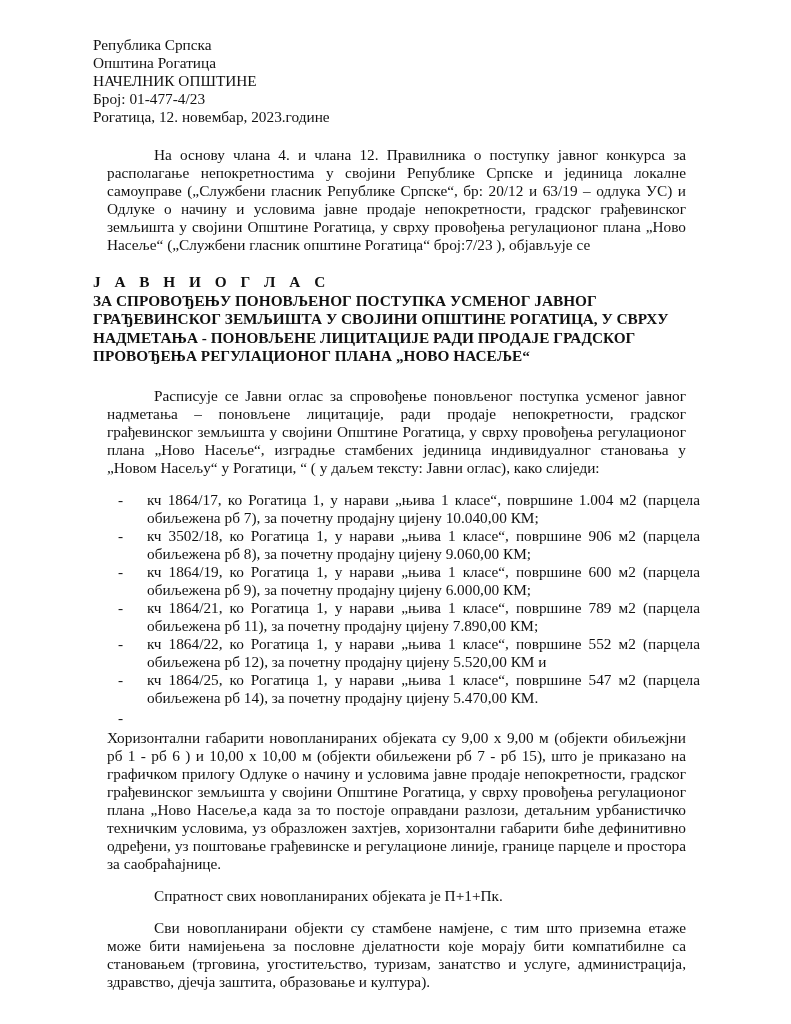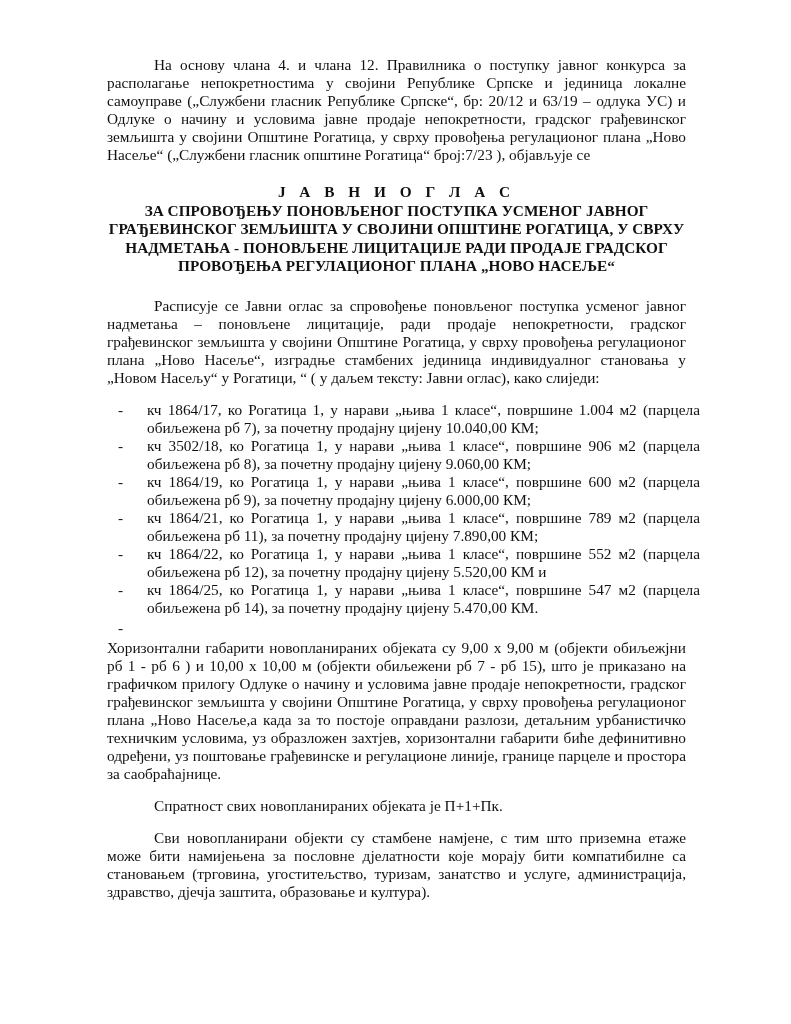--- a/index.html
+++ b/index.html
@@ -2,32 +2,39 @@
 <html><head>
 <meta charset="utf-8">
 <style>
   html, body { margin:0; padding:0; background:#ffffff; }
   body { width:791px; height:1024px; position:relative; overflow:hidden;
          font-family:"Liberation Serif", "DejaVu Serif", serif; color:#111; }
   .page { position:absolute; left:93px; top:36px; width:607px; font-size:15.3px; line-height:18px; }
   .header-line { display:block; white-space:nowrap; }
   .p { text-align:justify; text-align-last:left; margin:14px; }
   .indent { text-indent:47px; }
-  .title { text-align:center; font-weight:bold; font-size:15.3px; line-height:18.5px; margin:0; }
+  .title { font-weight:bold; font-size:15.3px; line-height:18.5px; margin:0; }
   .title .spaced { letter-spacing:5px; }
   ul.parcels { list-style:none; margin:0; padding:0; }
   ul.parcels li { position:relative; padding-left:54px; text-align:justify; text-align-last:left; }
   ul.parcels li .dash { position:absolute; left:25px; top:0; }
   .lone-dash { padding-left:25px; height:18px; }
 </style>
 </head>
 <body>
 
 <div class="page">
 
+  <div>
+    <span class="header-line">Република Српска</span>
+    <span class="header-line">Општина Рогатица</span>
+    <span class="header-line">НАЧЕЛНИК ОПШТИНЕ</span>
+    <span class="header-line">Број: 01-477-4/23</span>
+    <span class="header-line">Рогатица, 12. новембар, 2023.године</span>
+  </div>
 
   <p class="p indent" style="margin-top:20px;">На основу члана 4. и члана 12. Правилника о поступку јавног конкурса  за располагање непокретностима у својини Републике Српске и јединица локалне самоуправе („Службени гласник Републике Српске“, бр: 20/12 и 63/19 – одлука УС) и Одлуке о начину и условима јавне продаје непокретности, градског грађевинског земљишта у својини Општине Рогатица, у сврху провођења регулационог плана „Ново Насеље“ („Службени гласник општине Рогатица“ број:7/23 ), објављује се</p>
 
   <div style="margin-top:19px;">
     <p class="title"><span class="spaced">Ј А В Н И   О Г Л А С</span></p>
     <p class="title">ЗА  СПРОВОЂЕЊУ ПОНОВЉЕНОГ ПОСТУПКА УСМЕНОГ ЈАВНОГ</p>
     <p class="title">ГРАЂЕВИНСКОГ ЗЕМЉИШТА  У СВОЈИНИ ОПШТИНЕ РОГАТИЦА, У СВРХУ</p>
     <p class="title">НАДМЕТАЊА  - ПОНОВЉЕНЕ ЛИЦИТАЦИЈЕ РАДИ  ПРОДАЈЕ ГРАДСКОГ</p>
     <p class="title">ПРОВОЂЕЊА РЕГУЛАЦИОНОГ ПЛАНА „НОВО НАСЕЉЕ“</p>
   </div>

